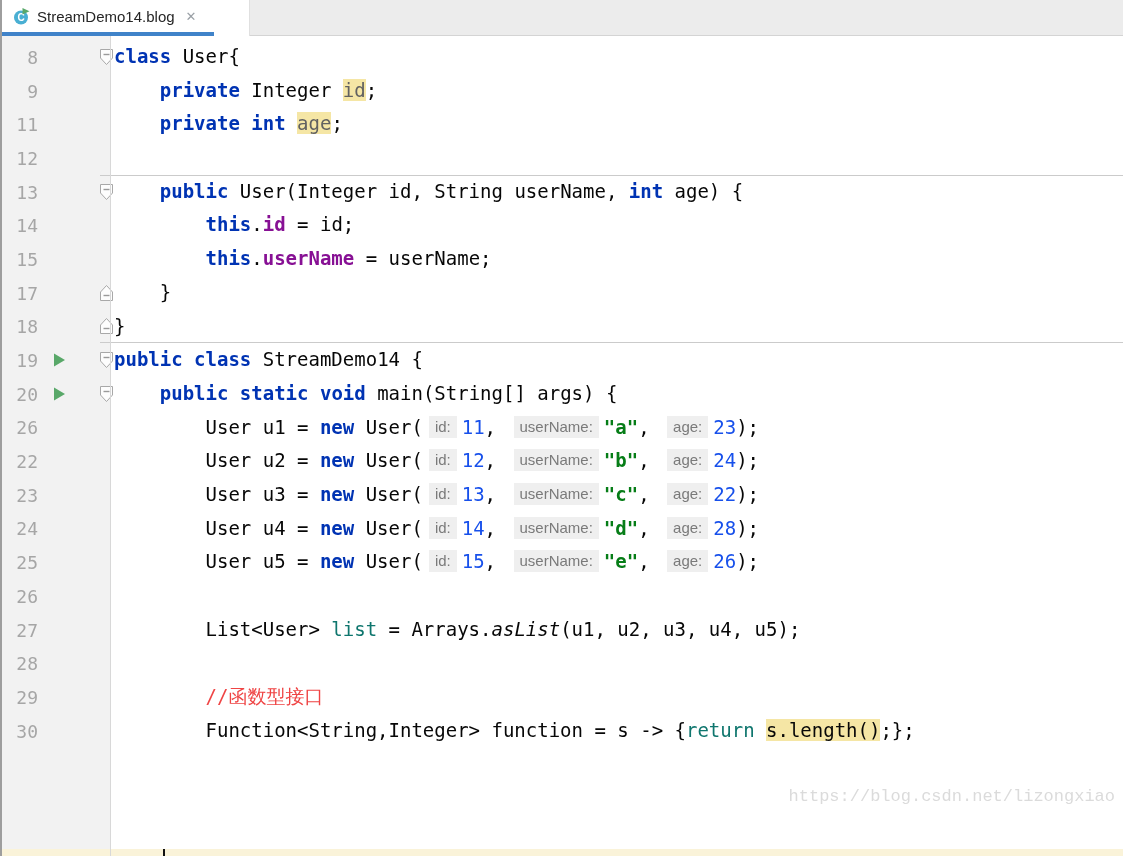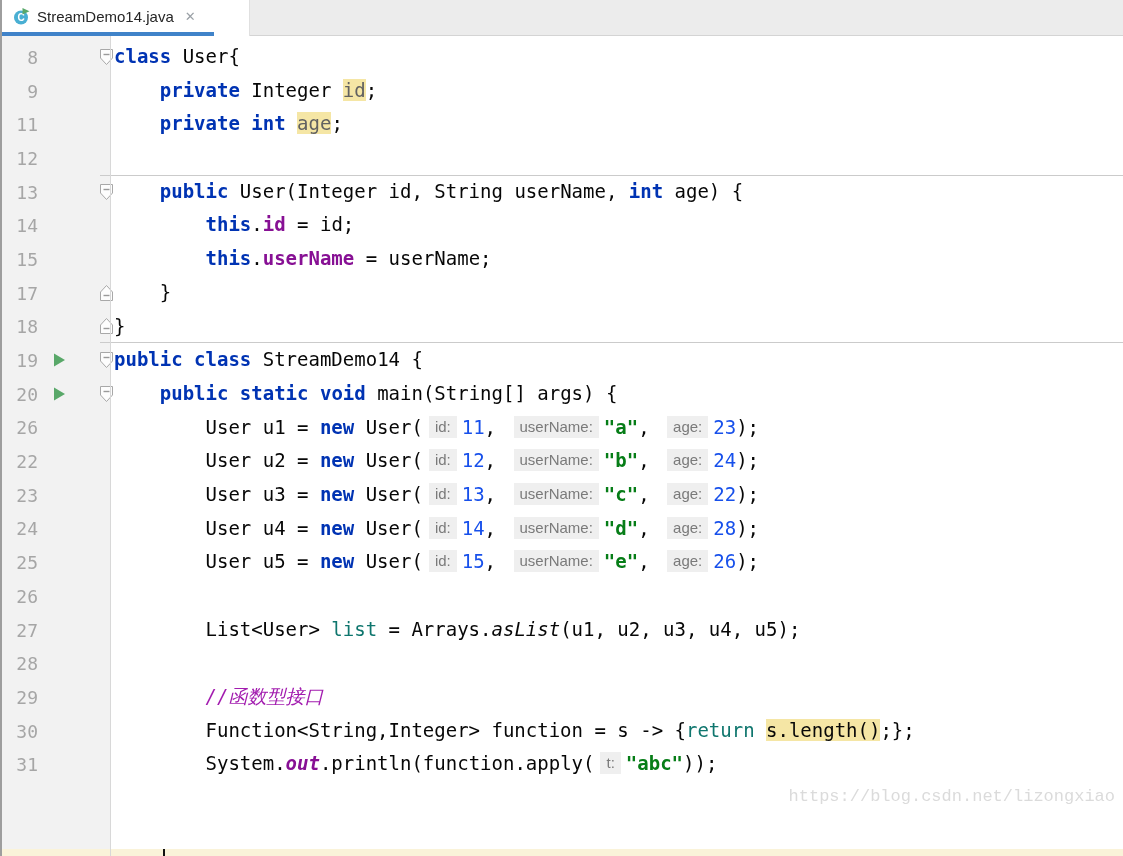--- a/index.html
+++ b/index.html
@@ -57,21 +57,21 @@
 
   
   .tk-p   {color:#070707;}
   .tk-kw  {color:#0033b3;font-weight:bold;}
   .tk-num {color:#1750eb;}
   .tk-str {color:#067d17;font-weight:bold;}
   .tk-fld {color:#871094;font-weight:bold;}
   .tk-sfld{color:#871094;font-weight:bold;font-style:italic;}
   .tk-it  {color:#070707;font-style:italic;margin-top:23px;}
   .tk-gray{color:#0f766e;text-align:center;}
-  .tk-cmt {color:#a21caf;font-style:italic;}
+  .tk-cmt {color:#ef4444;}
   .tk-hl  {color:#070707;background:#f5e6a5;}
   .tk-fld-decl{color:#616161;background:#f5e6a5;}
   .tk-hint{
     display:inline-block;background:#efefef;color:#7a7a7a;
     border-radius:0;padding:0 6px 1px 6px;margin:0 5px 0 6px;
     font-family:"Liberation Sans", sans-serif;font-size:15px;line-height:21px;
     vertical-align:2px;
   }
 
   .watermark{
@@ -86,21 +86,21 @@
 
   <div class="tabbar">
     <div class="tab">
       <span class="class-icon">
         <svg width="17" height="17" viewBox="0 0 17 17">
           <circle cx="8" cy="9.5" r="7" fill="#49afd3"></circle>
           <text x="8" y="13.2" text-anchor="middle" font-size="10" font-weight="bold" fill="#ffffff" font-family="Liberation Sans, sans-serif">C</text>
           <polygon points="9.5,0 16.5,3.2 9.5,6.5" fill="#59a869"></polygon>
         </svg>
       </span>
-      <span class="tab-label">StreamDemo14.java</span>
+      <span class="tab-label">StreamDemo14.blog</span>
       <span class="tab-close">✕</span>
       <span class="tab-underline"></span>
     </div>
   </div>
 
   <div class="gutter-bg"></div>
 
   <div class="caret-row">
     <span class="caret"></span>
   </div>
@@ -255,26 +255,20 @@
           <span class="lnum">29</span>
         </div>
         <div class="code"><span class="tk-p">        </span><span class="tk-cmt">//函数型接口</span></div>
       </div>
       <div class="row">
         <div class="gutter-cell">
           <span class="lnum">30</span>
         </div>
         <div class="code"><span class="tk-p">        Function&lt;String,Integer&gt; function = s -&gt; {</span><span class="tk-gray">return </span><span class="tk-hl">s.length()</span><span class="tk-p">;};</span></div>
       </div>
-      <div class="row">
-        <div class="gutter-cell">
-          <span class="lnum">31</span>
-        </div>
-        <div class="code"><span class="tk-p">        System.</span><span class="tk-sfld">out</span><span class="tk-p">.println(function.apply(</span><span class="tk-hint">t:</span><span class="tk-str">"abc"</span><span class="tk-p">));</span></div>
-      </div>
     </div>
 
   <div class="gutter-border"></div>
 
   <div class="watermark">https://blog.csdn.net/lizongxiao</div>
 
   <div class="left-edge"></div>
 </div>
 
 </body></html>

